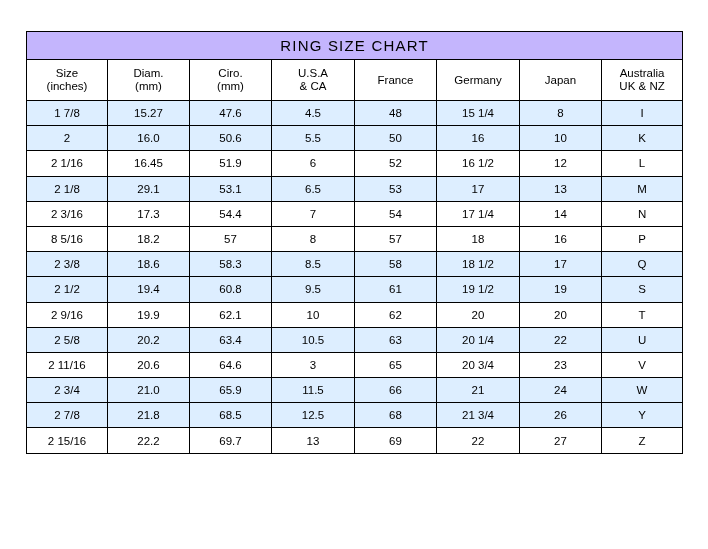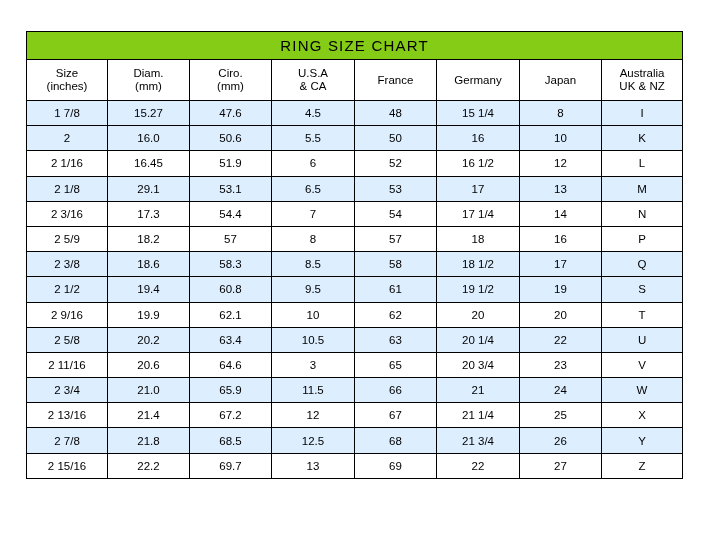--- a/index.html
+++ b/index.html
@@ -39,21 +39,21 @@
     text-align: center;
     vertical-align: middle;
     font-weight: normal;
     padding: 0;
   }
   .title-cell {
     height: 27px;
     font-size: 15px;
     font-weight: bold;
     letter-spacing: 1.2px;
-    background: #84cc16;
+    background: #c4b5fd;
     margin-top: 23px;
   }
   .header-row td {
     height: 40px;
     font-size: 11.5px;
     line-height: 13px;
     background: #ffffff;
   }
   .header-row td span {
     display: block;
@@ -173,21 +173,21 @@
             <td>2 3/16</td>
             <td>17.3</td>
             <td>54.4</td>
             <td>7</td>
             <td>54</td>
             <td>17 1/4</td>
             <td>14</td>
             <td>N</td>
           </tr>
           <tr class="data-row row-white">
-            <td>2 5/9</td>
+            <td>8 5/16</td>
             <td>18.2</td>
             <td>57</td>
             <td>8</td>
             <td>57</td>
             <td>18</td>
             <td>16</td>
             <td>P</td>
           </tr>
           <tr class="data-row row-blue">
             <td>2 3/8</td>
@@ -242,30 +242,20 @@
           <tr class="data-row row-blue">
             <td>2 3/4</td>
             <td>21.0</td>
             <td>65.9</td>
             <td>11.5</td>
             <td>66</td>
             <td>21</td>
             <td>24</td>
             <td>W</td>
           </tr>
-          <tr class="data-row row-white">
-            <td>2 13/16</td>
-            <td>21.4</td>
-            <td>67.2</td>
-            <td>12</td>
-            <td>67</td>
-            <td>21 1/4</td>
-            <td>25</td>
-            <td>X</td>
-          </tr>
           <tr class="data-row row-blue">
             <td>2 7/8</td>
             <td>21.8</td>
             <td>68.5</td>
             <td>12.5</td>
             <td>68</td>
             <td>21 3/4</td>
             <td>26</td>
             <td>Y</td>
           </tr>

